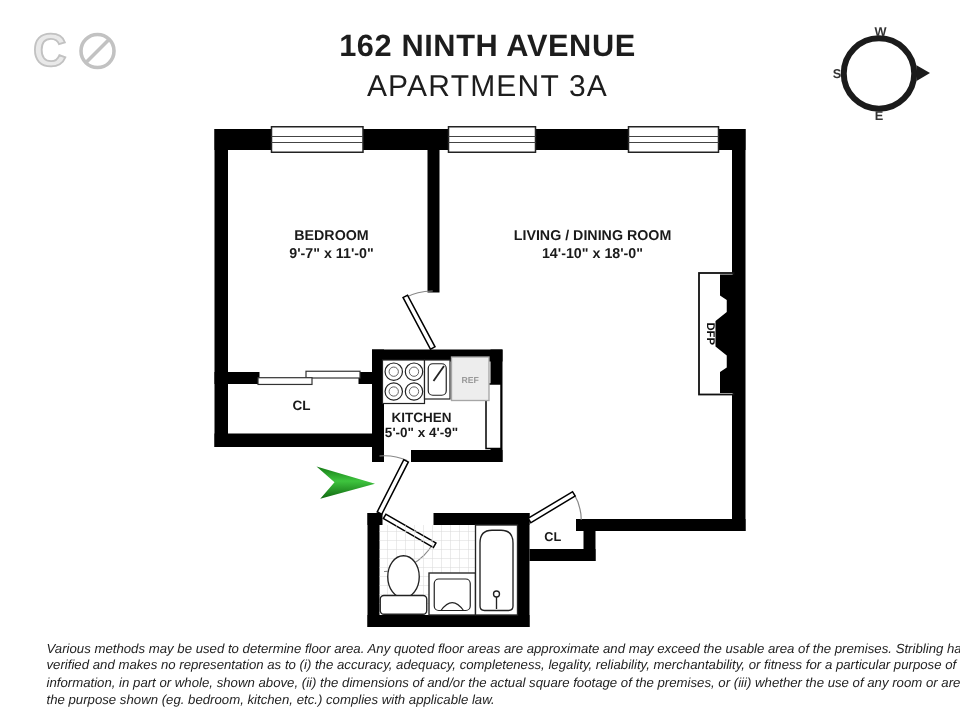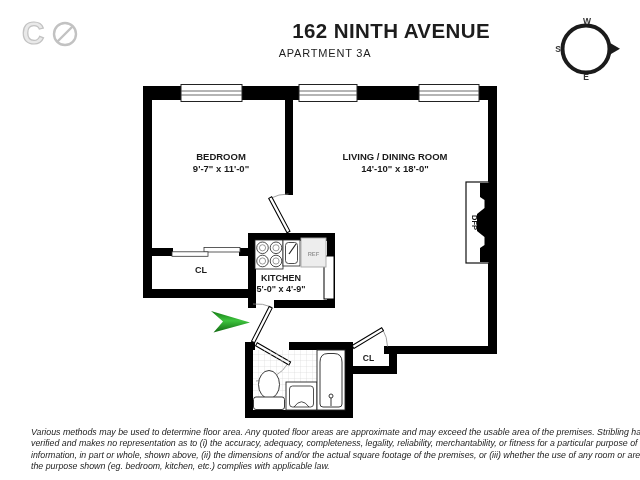--- a/index.html
+++ b/index.html
@@ -5,22 +5,22 @@
   html,body{margin:0;padding:0;background:#fff;}
   #stage{position:relative;width:640px;height:480px;background:#ffffff;overflow:hidden;
          font-family:"Liberation Sans",sans-serif;}
   
   #logo{position:absolute;left:22px;top:16px;display:flex;align-items:center;
         font-size:31px;font-weight:600;letter-spacing:7px;
         color:#e9e9e9;-webkit-text-stroke:1.2px #c2c2c2;}
   #logo .o-icon{margin:0 7px 0 1px;display:block;}
   
   #title-block{position:absolute;left:160px;top:20px;width:330px;text-align:center;color:#1d1d1d;}
-  #title-block .t1{font-size:20.5px;font-weight:700;letter-spacing:.4px;line-height:1.1;text-align:right;}
-  #title-block .t2{font-size:11px;font-weight:500;letter-spacing:.8px;margin-top:4px;}
+  #title-block .t1{font-size:20.5px;font-weight:700;letter-spacing:.4px;line-height:1.1;}
+  #title-block .t2{font-size:20px;font-weight:500;letter-spacing:.8px;margin-top:4px;}
   
   #disclaimer{position:absolute;left:5px;top:427px;width:633px;
               font-size:8.8px;font-style:italic;line-height:1.28;color:#232323;margin-left:26px;}
   svg text{font-family:"Liberation Sans",sans-serif;}
 </style>
 </head>
 <body>
 
 <div id="stage">
 

